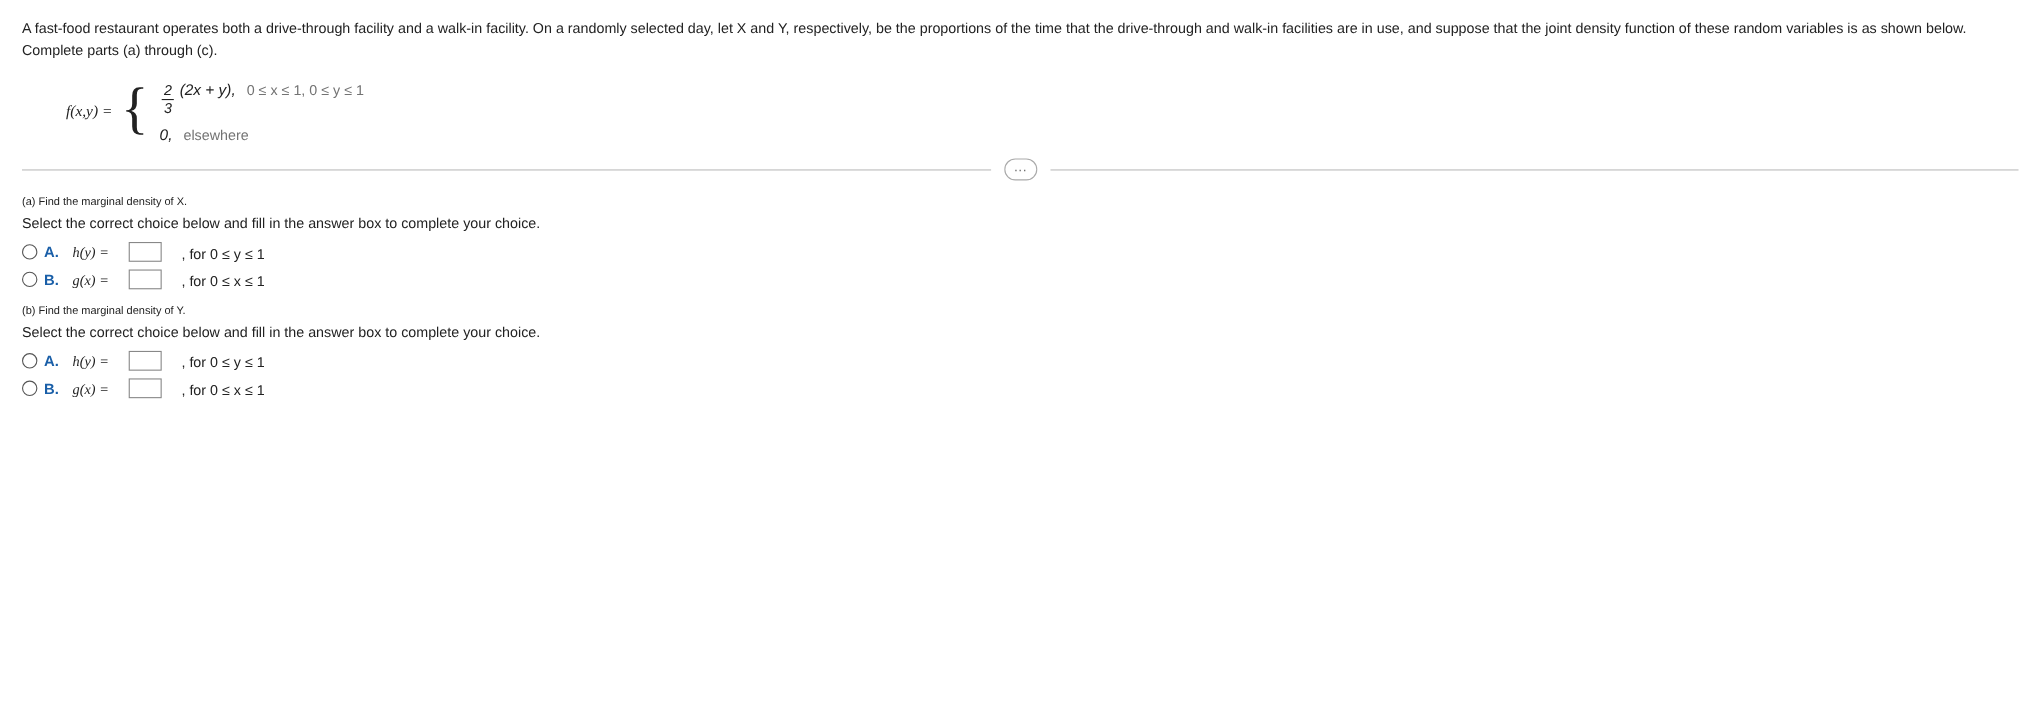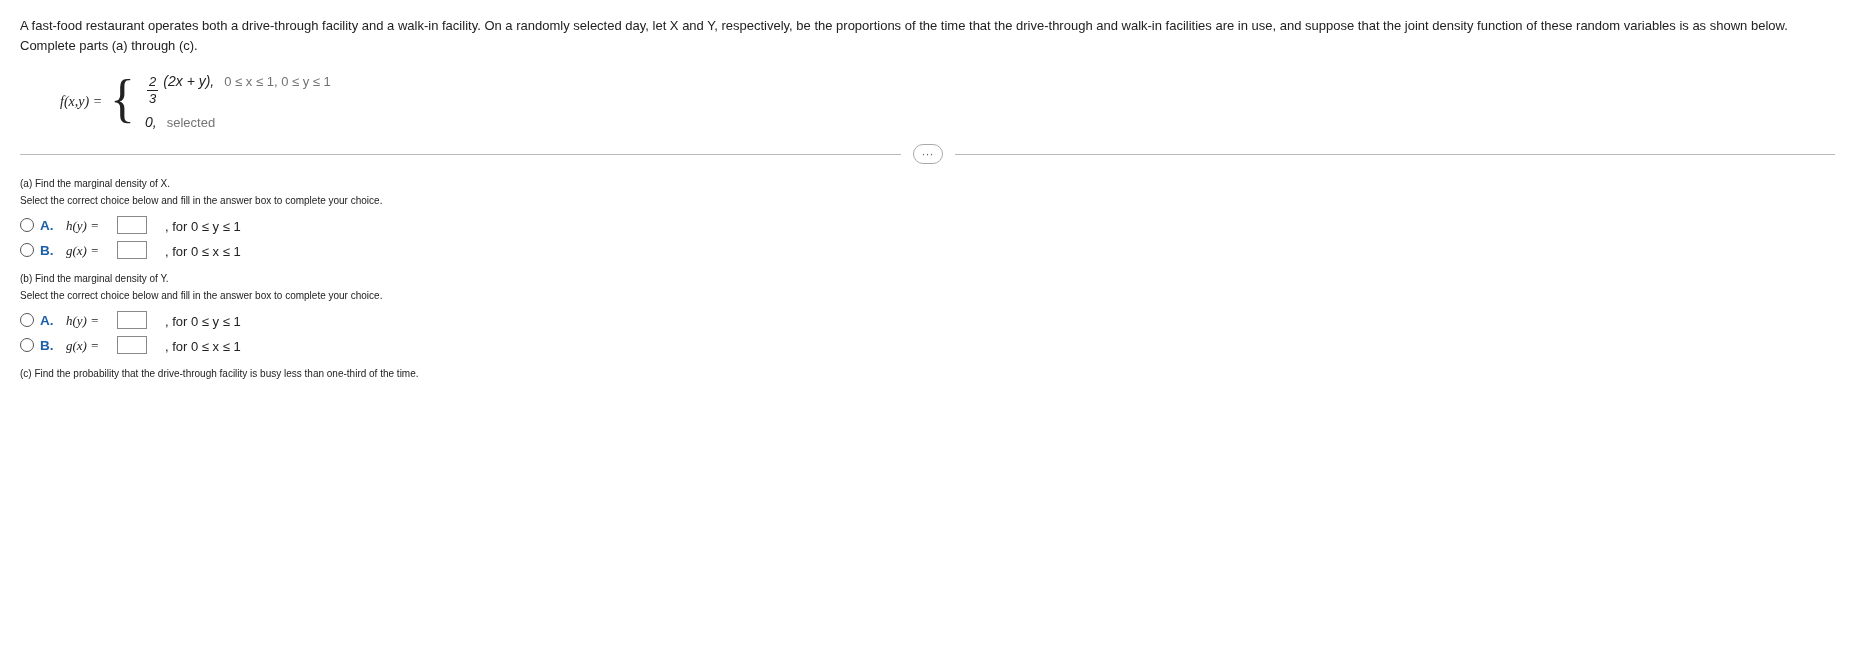--- a/index.html
+++ b/index.html
@@ -98,21 +98,21 @@
     }
     .section {
       margin-bottom: 14px;
     }
     .section-title {
       font-size: 10px;
       margin-bottom: 6px;
       font-weight: normal;
     }
     .section-instruction {
-      font-size: 10px;
+      font-size: 13px;
       margin-bottom: 10px;
       color: #222;
     }
     .choice-row {
       display: flex;
       align-items: center;
       margin-bottom: 7px;
       gap: 6px;
     }
     .radio-circle {
@@ -168,21 +168,21 @@
           <span class="fraction">
             <span class="frac-num">2</span>
             <span class="frac-den">3</span>
           </span>
           <span>(2x + y),</span>
         </span>
         <span class="case-condition">0 ≤ x ≤ 1, 0 ≤ y ≤ 1</span>
       </div>
       <div class="case-row">
         <span class="case-formula">0,</span>
-        <span class="case-condition">selected</span>
+        <span class="case-condition">elsewhere</span>
       </div>
     </div>
   </div>
 </div>
 
 <div class="divider-row">
   <div class="divider-line"></div>
   <div class="divider-dots">···</div>
   <div class="divider-line"></div>
 </div>
@@ -231,14 +231,13 @@
     <span class="choice-label">B.</span>
     <span class="choice-text">
       <span class="math">g(x) =</span>
       <input type="text" class="answer-box" style="width: 30px; height: 18px; border: 1px solid rgb(136, 136, 136);">
       <span>, for 0 ≤ x ≤ 1</span>
     </span>
   </div>
 </div>
 
 <div class="section">
-  <p class="section-title">(c) Find the probability that the drive-through facility is busy less than one-third of the time.</p>
 </div>
 
 </body></html>

